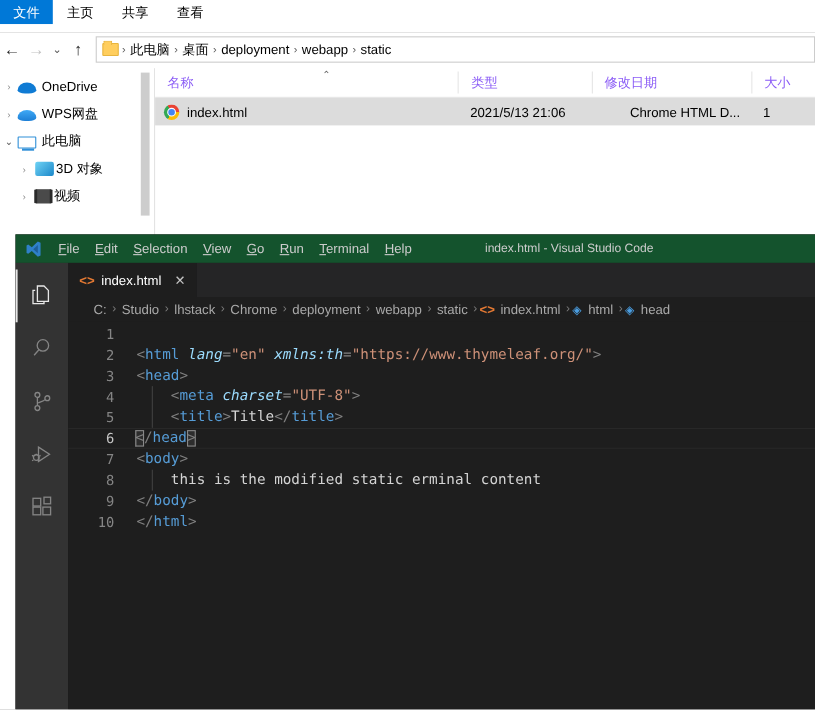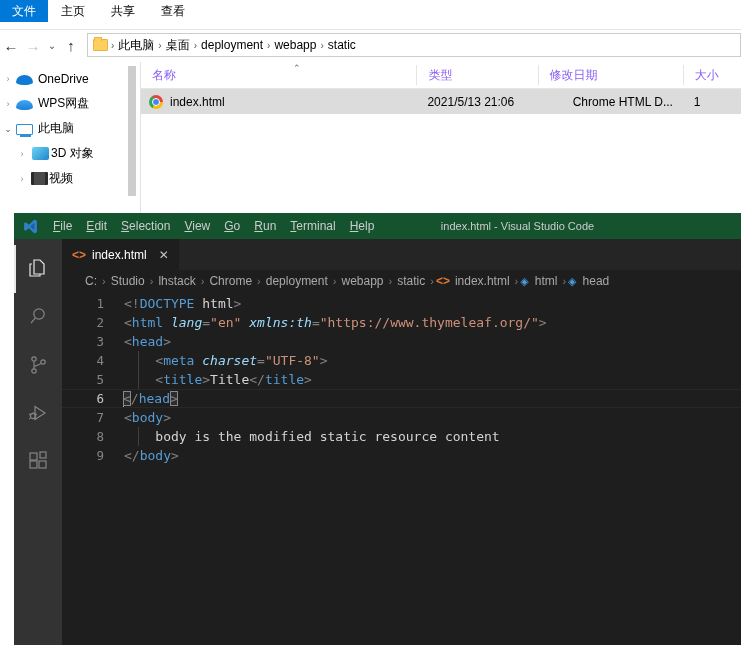--- a/index.html
+++ b/index.html
@@ -430,21 +430,20 @@
           <span class="bc-ico-tag">◈</span>
           <span class="bc">html</span>
           <span class="bc-sep">›</span>
           <span class="bc-ico-tag">◈</span>
           <span class="bc">head</span>
         </div>
 
         <div class="code">
           <div class="cline">
             <span class="lnum">1</span>
-            <span class="ctext"><span class="tk-punct">&lt;!</span><span class="tk-tag">DOCTYPE</span> <span class="tk-white">html</span><span class="tk-punct">&gt;</span></span>
           </div>
           <div class="cline">
             <span class="lnum">2</span>
             <span class="ctext"><span class="tk-punct">&lt;</span><span class="tk-tag">html</span> <span class="tk-attr">lang</span><span class="tk-punct">=</span><span class="tk-str">"en"</span> <span class="tk-attr">xmlns:th</span><span class="tk-punct">=</span><span class="tk-str">"</span><span class="tk-link">https://www.thymeleaf.org/</span><span class="tk-str">"</span><span class="tk-punct">&gt;</span></span>
           </div>
           <div class="cline">
             <span class="lnum">3</span>
             <span class="ctext"><span class="tk-punct">&lt;</span><span class="tk-tag">head</span><span class="tk-punct">&gt;</span></span>
           </div>
           <div class="cline">
@@ -461,24 +460,28 @@
             <span class="lnum">6</span>
             <span class="ctext"><span class="cursor"></span><span class="tk-punct bracket-match">&lt;</span><span class="tk-punct">/</span><span class="tk-tag">head</span><span class="tk-punct bracket-match">&gt;</span></span>
           </div>
           <div class="cline">
             <span class="lnum">7</span>
             <span class="ctext"><span class="tk-punct">&lt;</span><span class="tk-tag">body</span><span class="tk-punct">&gt;</span></span>
           </div>
           <div class="cline">
             <span class="guide"></span>
             <span class="lnum">8</span>
-            <span class="ctext tk-txt">    body is the modified static resource content</span>
+            <span class="ctext tk-txt">    this is the modified static erminal content</span>
           </div>
           <div class="cline">
             <span class="lnum">9</span>
             <span class="ctext"><span class="tk-punct">&lt;/</span><span class="tk-tag">body</span><span class="tk-punct">&gt;</span></span>
           </div>
+          <div class="cline">
+            <span class="lnum">10</span>
+            <span class="ctext"><span class="tk-punct">&lt;/</span><span class="tk-tag">html</span><span class="tk-punct">&gt;</span></span>
+          </div>
         </div>
       </div>
     </div>
   </div>
 
 </div>
 
 </body></html>

